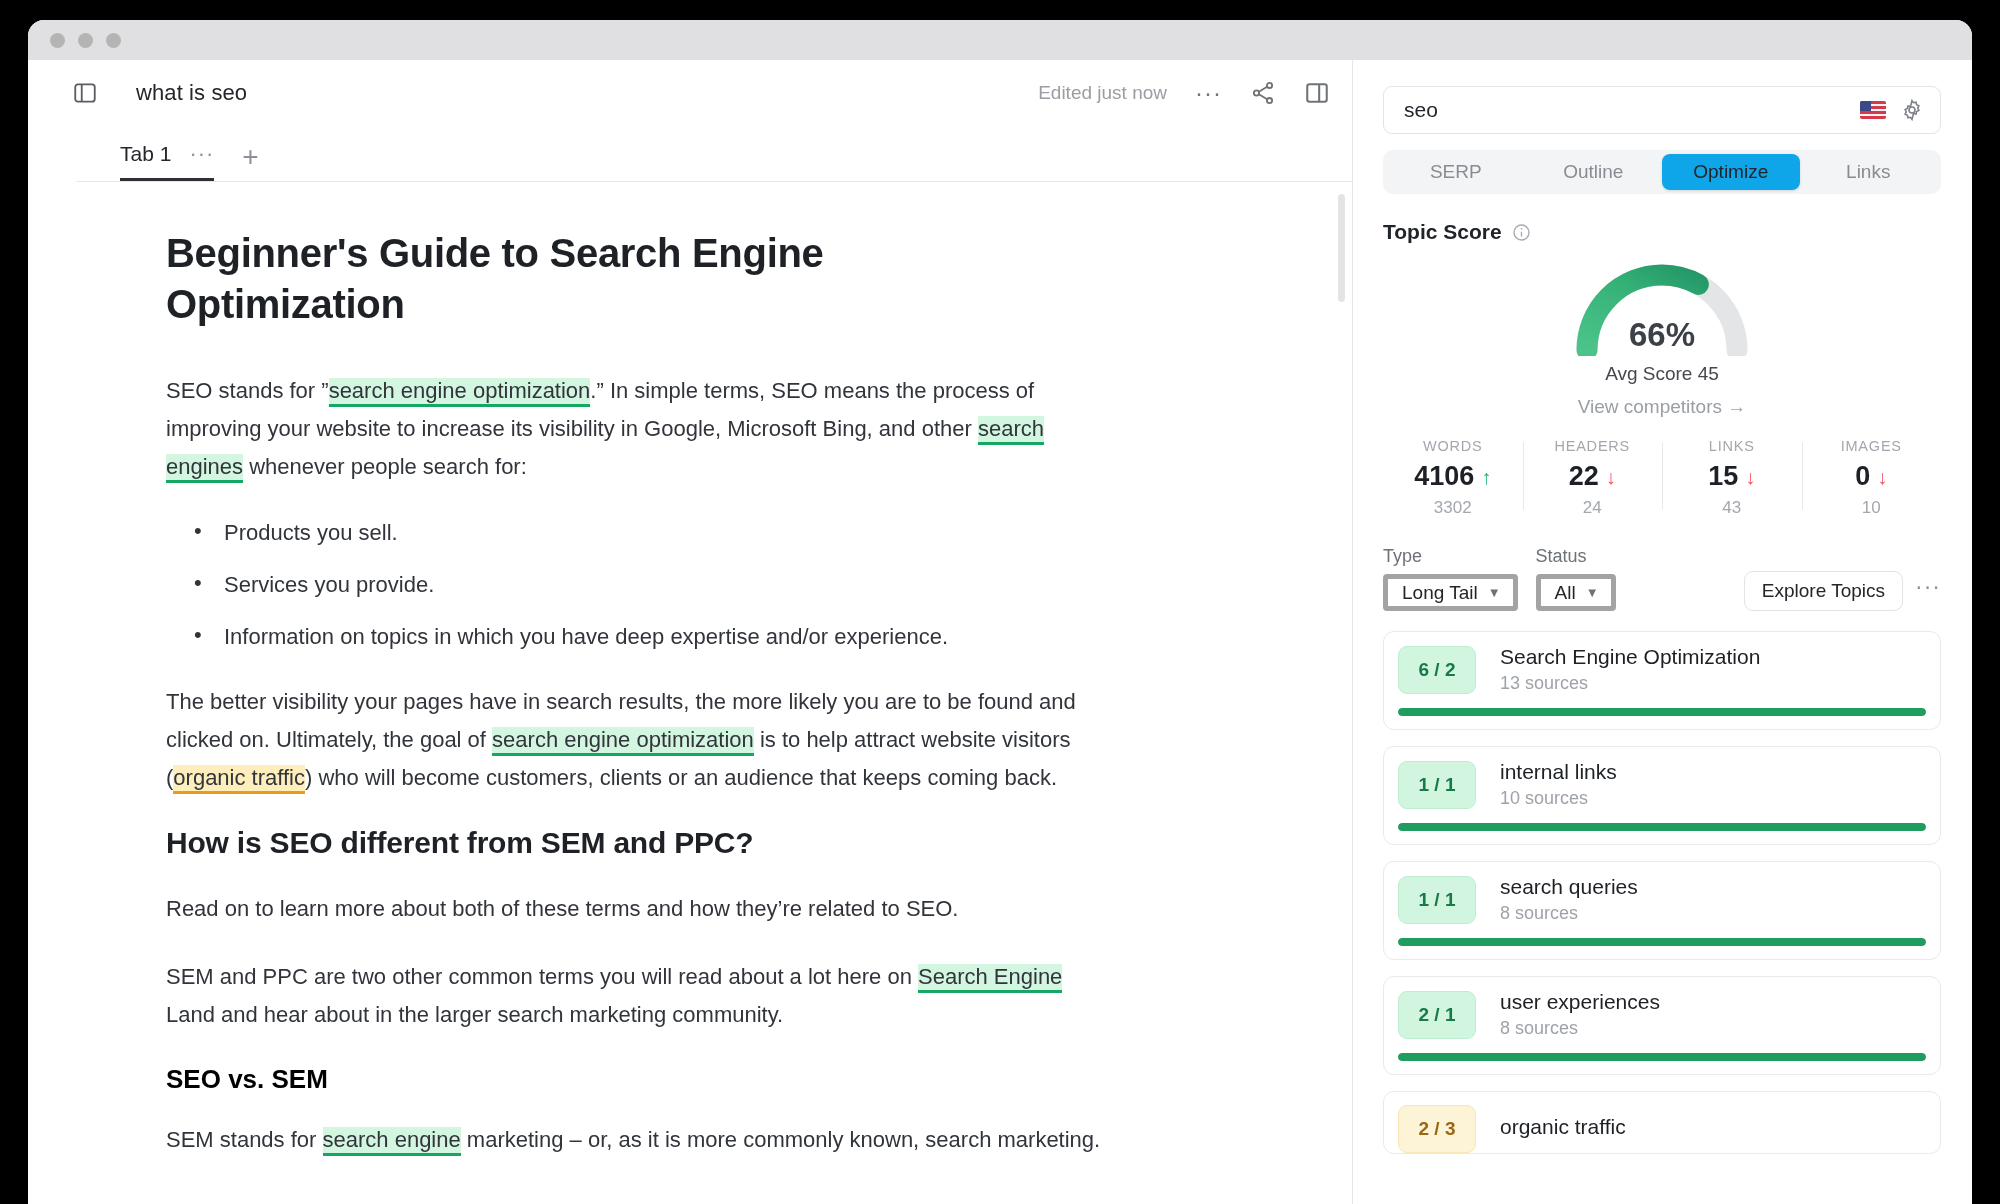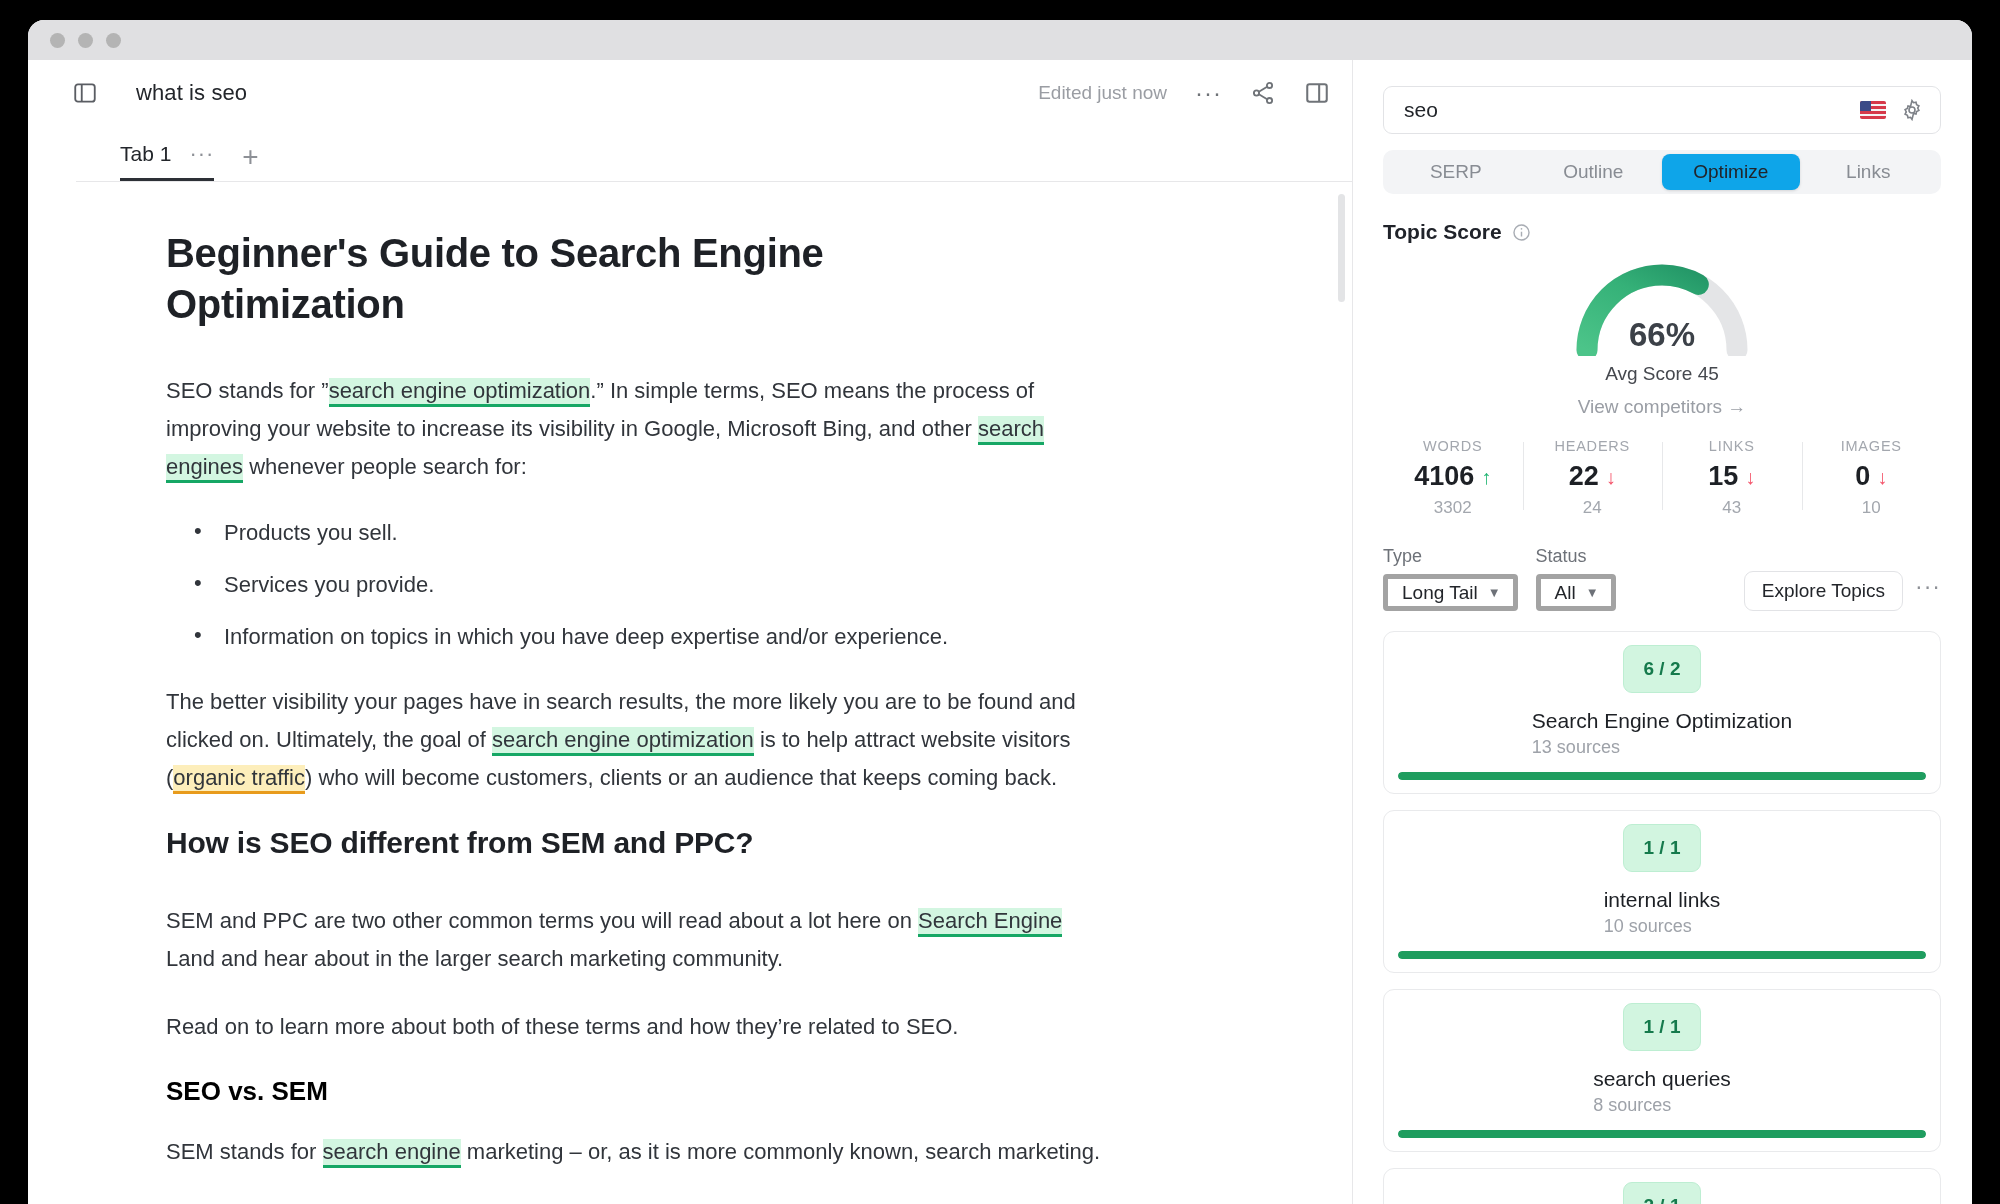--- a/index.html
+++ b/index.html
@@ -80,21 +80,21 @@
   ul.doc-ul li {
     font-size: 22px; line-height: 1.5; color: #31353b;
     padding-left: 58px; position: relative; margin-bottom: 19px;
   }
   ul.doc-ul li:before {
     content: "\2022"; position: absolute; left: 28px; top: -2px;
     font-size: 22px; color: #31353b;
   }
   h2.doc-h2 {
     font-size: 30px; font-weight: bold; color: #1e2126;
-    margin: 18px 0 42px 0; letter-spacing: -.2px;
+    margin: 18px 0 30px 0; letter-spacing: -.2px;
   }
   h3.doc-h3 {
     font-size: 26px; font-weight: bold; color: #000000;
     margin: 22px 0 26px 0;
   }
   .hl-green {
     background: #d3f6e1;
     border-bottom: 3px solid #16a765;
     padding-bottom: 1px;
   }
@@ -215,21 +215,21 @@
     flex: 0 0 auto;
   }
   .mag-icon { width: 18px; height: 18px; color: #9ea2a9; }
   .filter-search-ph { font-size: 20px; color: #9ea2a9; }
 
   .topic-list { margin-top: 20px; display: flex; flex-direction: column; gap: 16px; }
   .topic-card {
     border: 1px solid #e9eaec; border-radius: 11px; background: #fff;
     padding: 13px 14px 0 14px; position: relative; flex: 0 0 auto;
   }
-  .topic-top { display: flex; align-items: center; gap: 16px; flex-direction: column; }
+  .topic-top { display: flex; align-items: center; gap: 24px; }
   .badge {
     width: 78px; height: 48px; border-radius: 9px;
     display: flex; align-items: center; justify-content: center;
     font-size: 19px; font-weight: bold; flex: 0 0 auto;
   }
   .badge.green { background: #d2f5e0; color: #157a4c; border: 1px solid #bdeed2; }
   .badge.amber { background: #fdf4d8; color: #9b6512; border: 1px solid #f8e7b4; }
   .topic-name { font-size: 21px; color: #1d2025; }
   .topic-sources { font-size: 18px; color: #9ea2a9; margin-top: 4px; }
   .topic-bar-track {
@@ -302,23 +302,23 @@
             <ul class="doc-ul">
               <li>Products you sell.</li>
               <li>Services you provide.</li>
               <li>Information on topics in which you have deep expertise and/or experience.</li>
             </ul>
 
             <p class="doc-p"><span>The better visibility your pages have in search results, the more likely you are to be found and clicked on. Ultimately, the goal of </span><span class="hl-green">search engine optimization</span><span> is to help attract website visitors (</span><span class="hl-amber">organic traffic</span><span>) who will become customers, clients or an audience that keeps coming back.</span></p>
 
             <h2 class="doc-h2">How is SEO different from SEM and PPC?</h2>
 
+            <p class="doc-p">Read on to learn more about both of these terms and how they’re related to SEO.</p>
+
             <p class="doc-p"><span>SEM and PPC are two other common terms you will read about a lot here on </span><span class="hl-green">Search Engine</span><span> Land and hear about in the larger search marketing community.</span></p>
-
-            <p class="doc-p">Read on to learn more about both of these terms and how they’re related to SEO.</p>
 
             <h3 class="doc-h3">SEO vs. SEM</h3>
 
             <p class="doc-p"><span>SEM stands for </span><span class="hl-green">search engine</span><span> marketing – or, as it is more commonly known, search marketing.</span></p>
 
           </div>
         </div>
       </div>
 
       <div class="sidebar">

